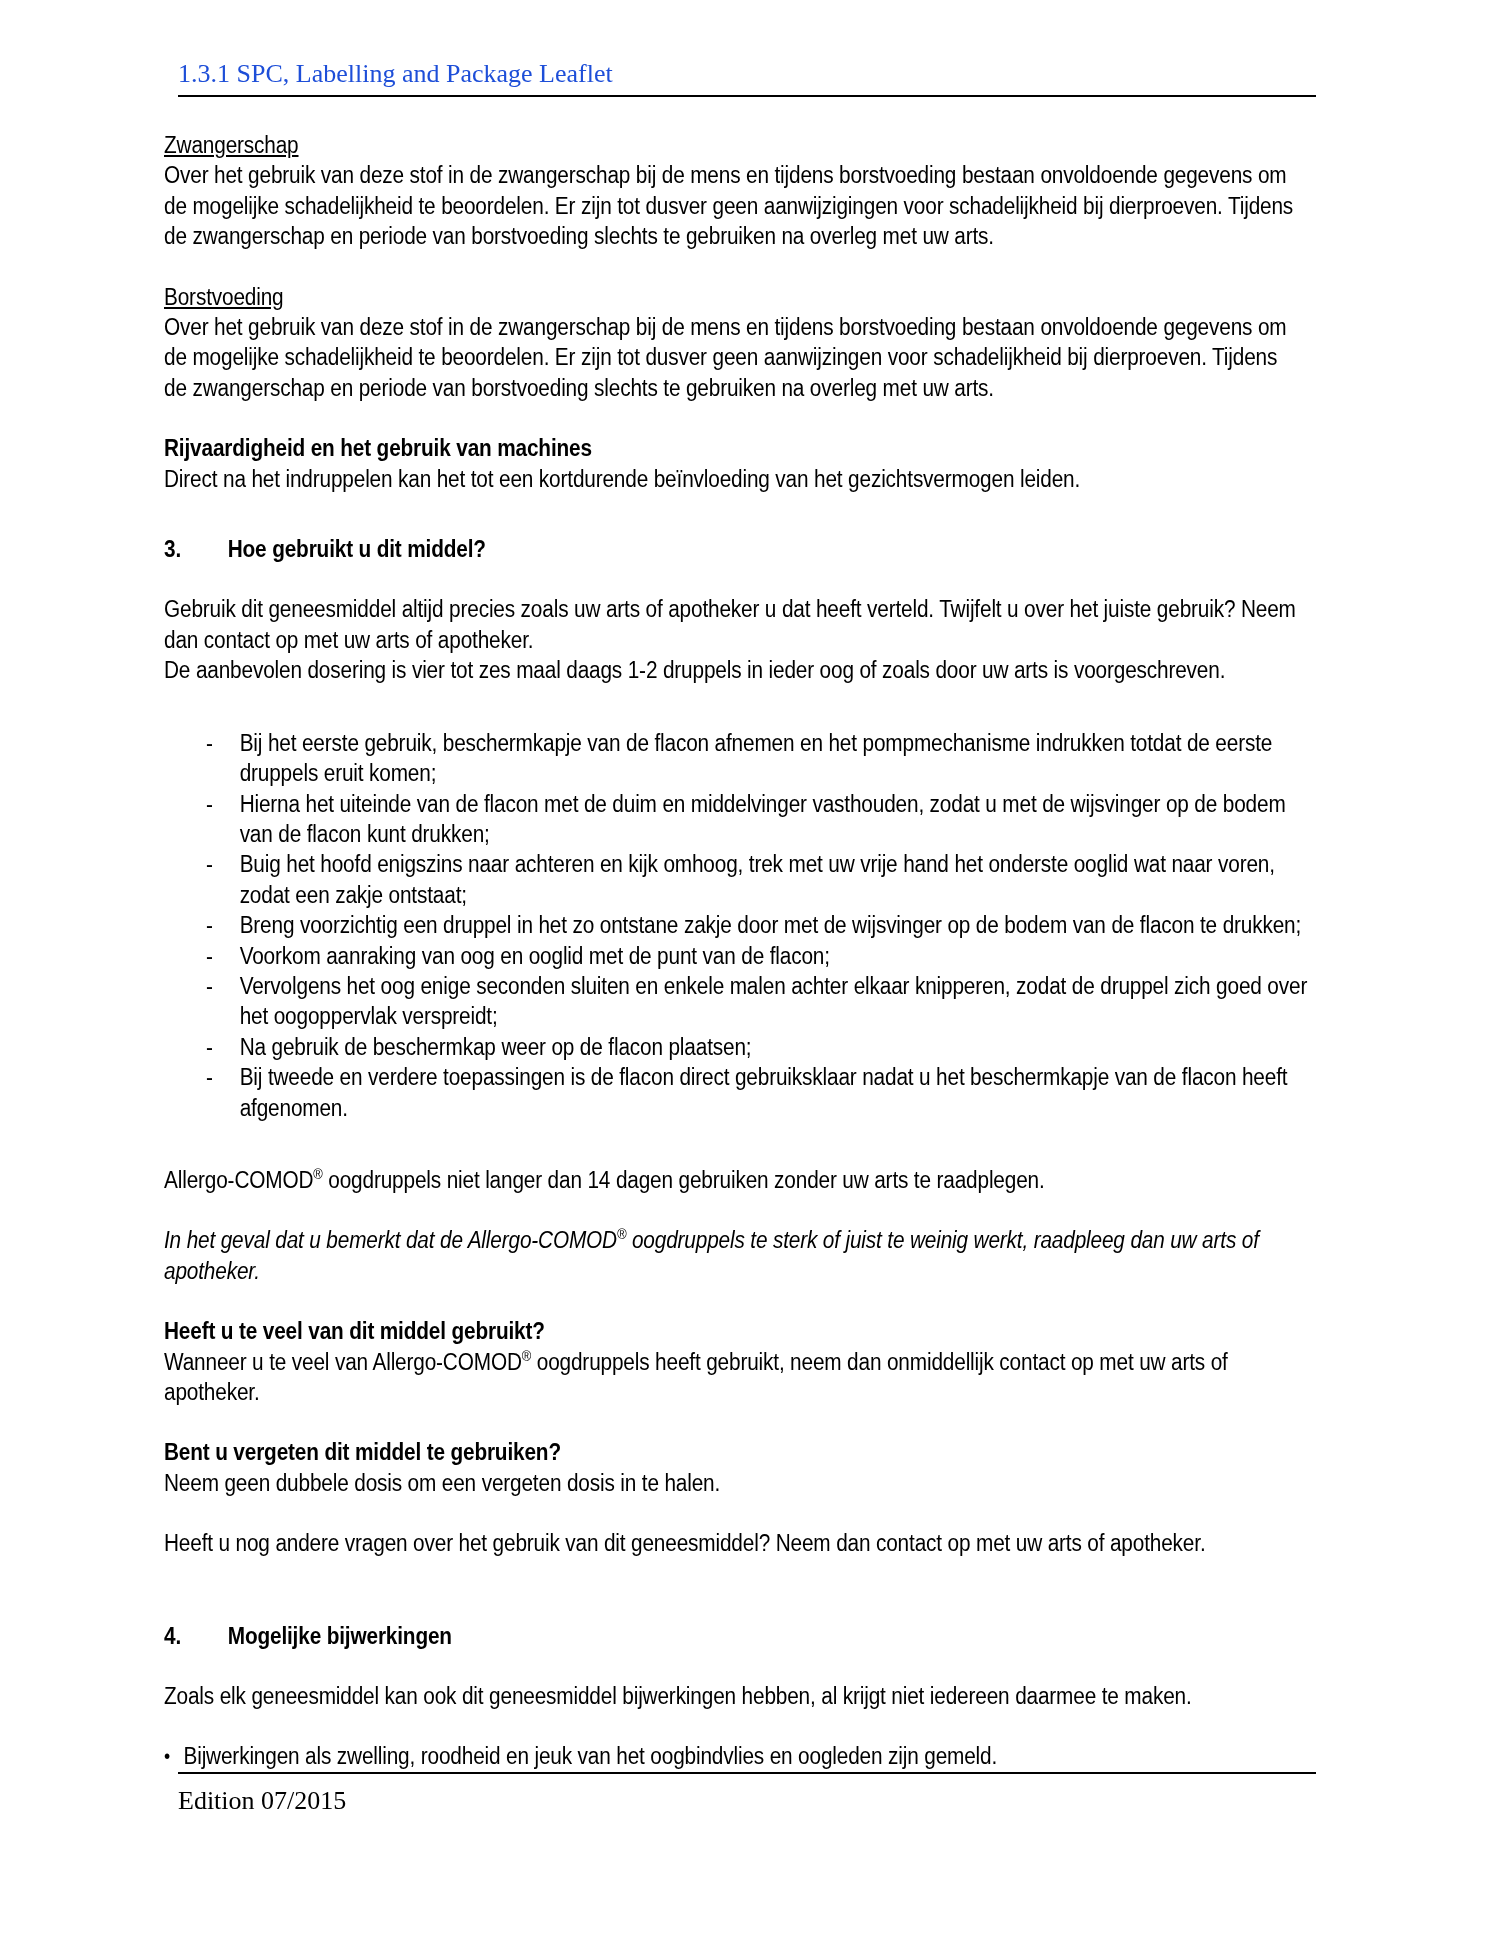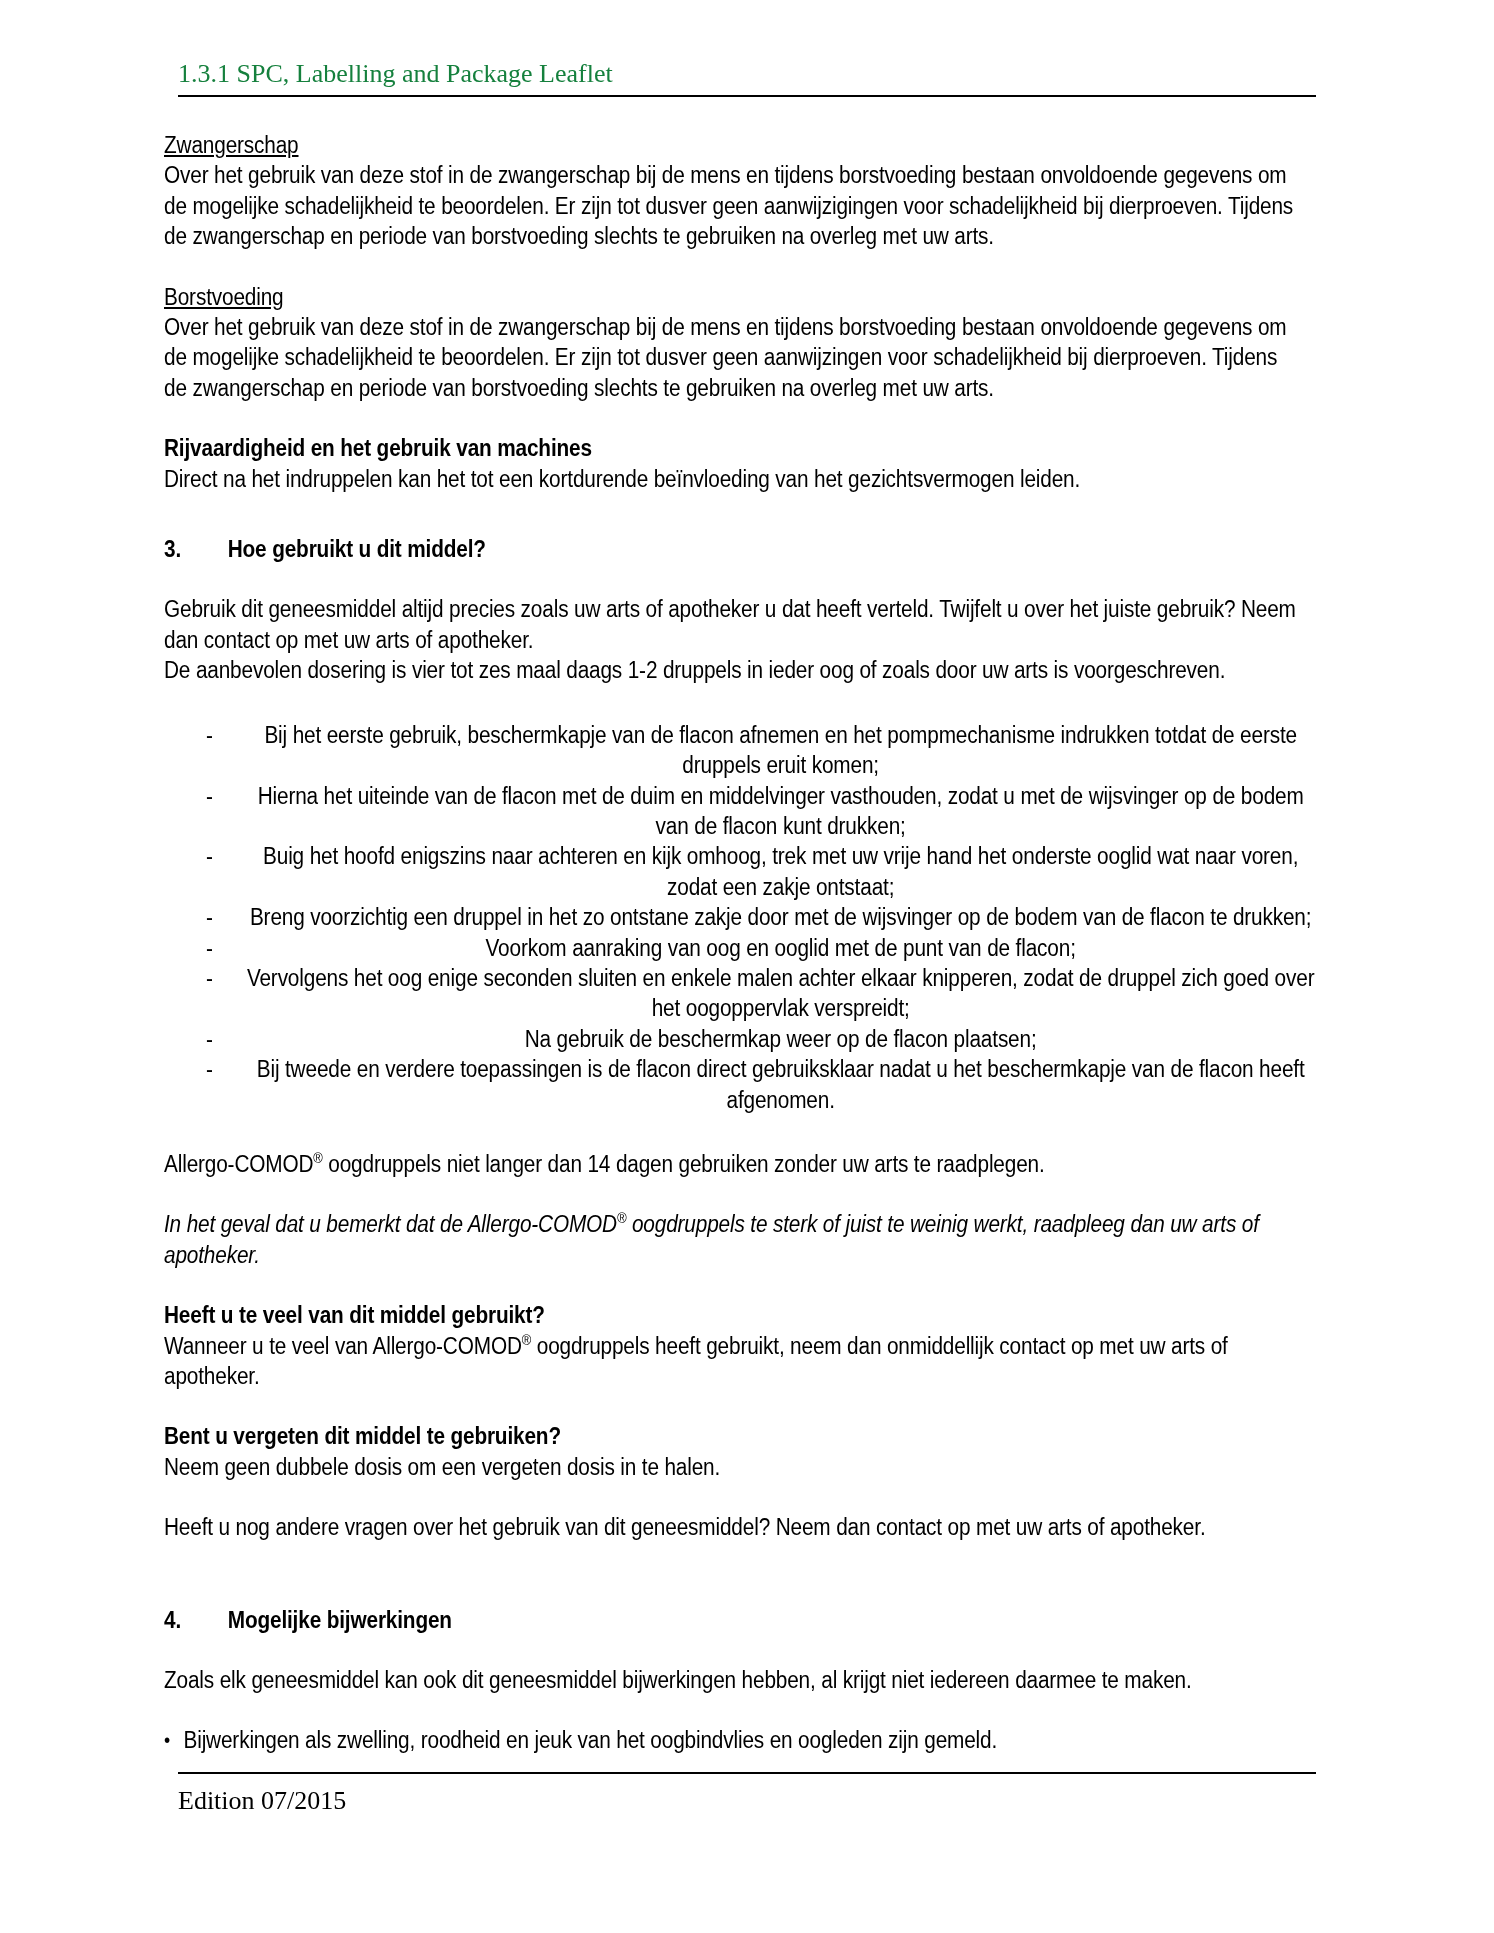--- a/index.html
+++ b/index.html
@@ -19,21 +19,21 @@
   
   .header {
     position: absolute;
     left: 178px;
     top: 58px;
     width: 1138px;
   }
   .header-title {
     font-family: "Liberation Serif", "DejaVu Serif", serif;
     font-size: 26px;
-    color: #15803d;
+    color: #1d4ed8;
     line-height: 1.25;
     white-space: nowrap;
   }
   .header-rule {
     margin-top: 4px;
     border-top: 2px solid #000000;
     width: 100%;
   }
 
   
@@ -86,24 +86,23 @@
   .numbered {
     display: block;
   }
   .numbered .num {
     display: inline-block;
     width: 72px;
   }
 
   
   ul.dash-list {
-    margin: 4px;
+    margin: 12px;
     padding: 0;
     list-style: none;
-    text-align: center;
   }
   ul.dash-list li {
     position: relative;
     margin: 0;
     padding-left: 38px;
     font-size: 23.5px;
     line-height: 30.4px;
     color: #000000;
     letter-spacing: -0.18px;
     transform: scaleX(0.885);

